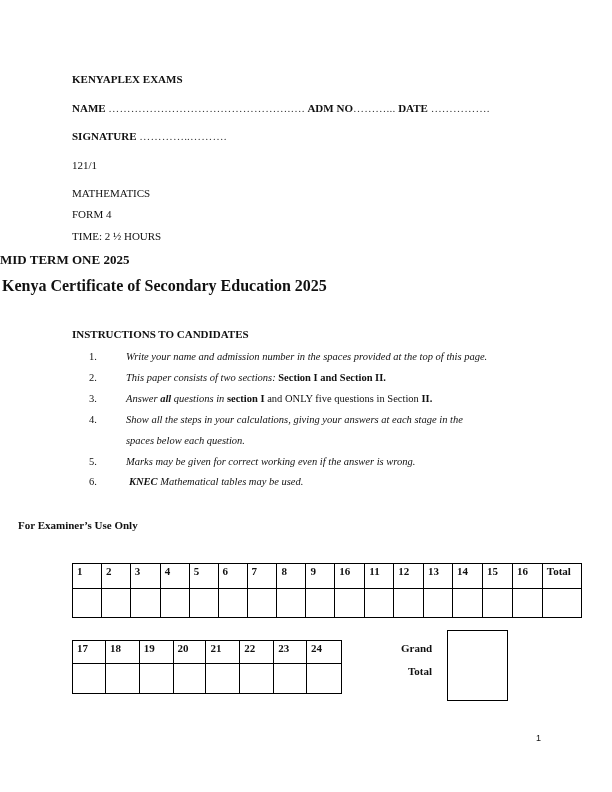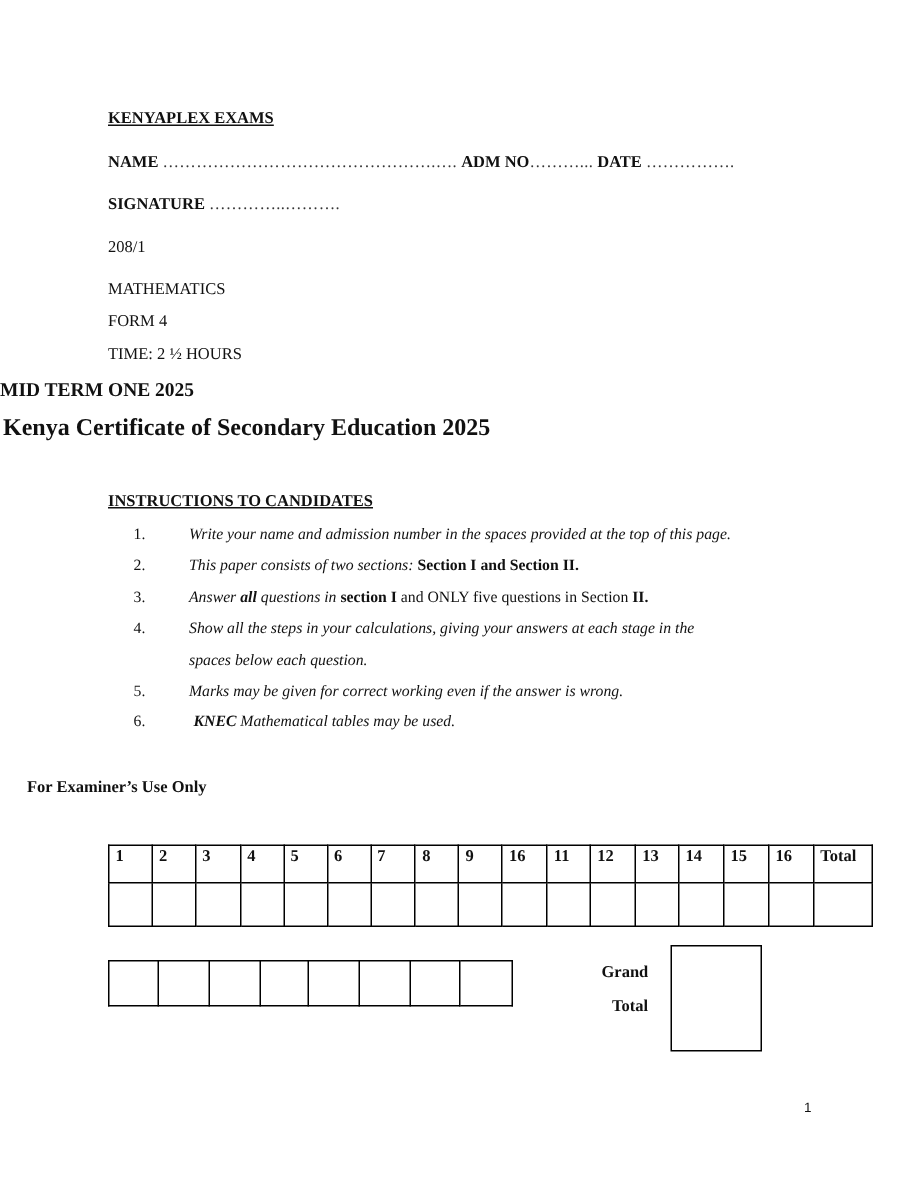--- a/index.html
+++ b/index.html
@@ -1,20 +1,20 @@
 <!DOCTYPE html>
 <html><head>
 <meta charset="utf-8">
 <style>
   html, body { margin:0; padding:0; background:#ffffff; }
   body { width:612px; height:792px; position:relative; overflow:hidden;
          font-family:"Liberation Serif", serif; color:#111; }
   .abs { position:absolute; white-space:nowrap; }
   .b { font-weight:bold; }
-  .u { text-decoration:underline; }
+  .u { }
   .t11 { font-size:11px; }
   .dots { color:#333; letter-spacing:0.2px; }
   .center { position:absolute; left:0; width:612px; text-align:left; white-space:nowrap; }
   .instr { position:absolute; font-size:10.5px; white-space:nowrap; }
   .instr .num { position:absolute; left:0; font-style:normal; }
   .instr .txt { position:absolute; left:37px; font-style:italic; }
   .instr .txt .up { font-style:normal; }
   table.grid { position:absolute; border-collapse:collapse; }
   table.grid td { border:1px solid #000; padding:0 0 0 4px; vertical-align:top;
                   font-weight:bold; font-size:11px; line-height:14px; }
@@ -32,21 +32,21 @@
   <span class="b">ADM NO</span><span class="dots">………...</span>
   <span class="b">DATE</span>
   <span class="dots">…………….</span>
 </div>
 
 <div class="abs t11" style="left:72px; top:130px;">
   <span class="b">SIGNATURE</span>
   <span class="dots">…………..……….</span>
 </div>
 
-<div class="abs t11" style="left:72px; top:159px;">208/1</div>
+<div class="abs t11" style="left:72px; top:159px;">121/1</div>
 <div class="abs t11" style="left:72px; top:187px;">MATHEMATICS</div>
 <div class="abs t11" style="left:72px; top:208px;">FORM 4</div>
 <div class="abs t11" style="left:72px; top:230px;">TIME: 2 ½ HOURS</div>
 
 <div class="center b" style="top:252px; font-size:13px;">MID TERM ONE 2025</div>
 <div class="center b" style="top:277px; font-size:16px; padding-left:2px;">Kenya Certificate of Secondary Education 2025</div>
 
 <div class="abs b u t11" style="left:72px; top:328px;">INSTRUCTIONS TO CANDIDATES</div>
 
 <div class="instr" style="left:89px; top:351px;">
@@ -144,20 +144,30 @@
     <col style="width:33px">
       <col style="width:34px">
       <col style="width:34px">
       <col style="width:33px">
     <col style="width:34px">
       <col style="width:34px">
       <col style="width:33px">
       <col style="width:35px">
   </colgroup>
   <tbody>
+      <tr style="height:23px;">
+    <td>17</td>
+    <td>18</td>
+    <td>19</td>
+    <td>20</td>
+    <td>21</td>
+    <td>22</td>
+    <td>23</td>
+    <td>24</td>
+  </tr>
   <tr style="height:30px;">
     <td></td>
         <td></td>
     <td></td>
         <td></td>
     <td></td>
         <td></td>
     <td></td>
         <td></td>
   </tr>

